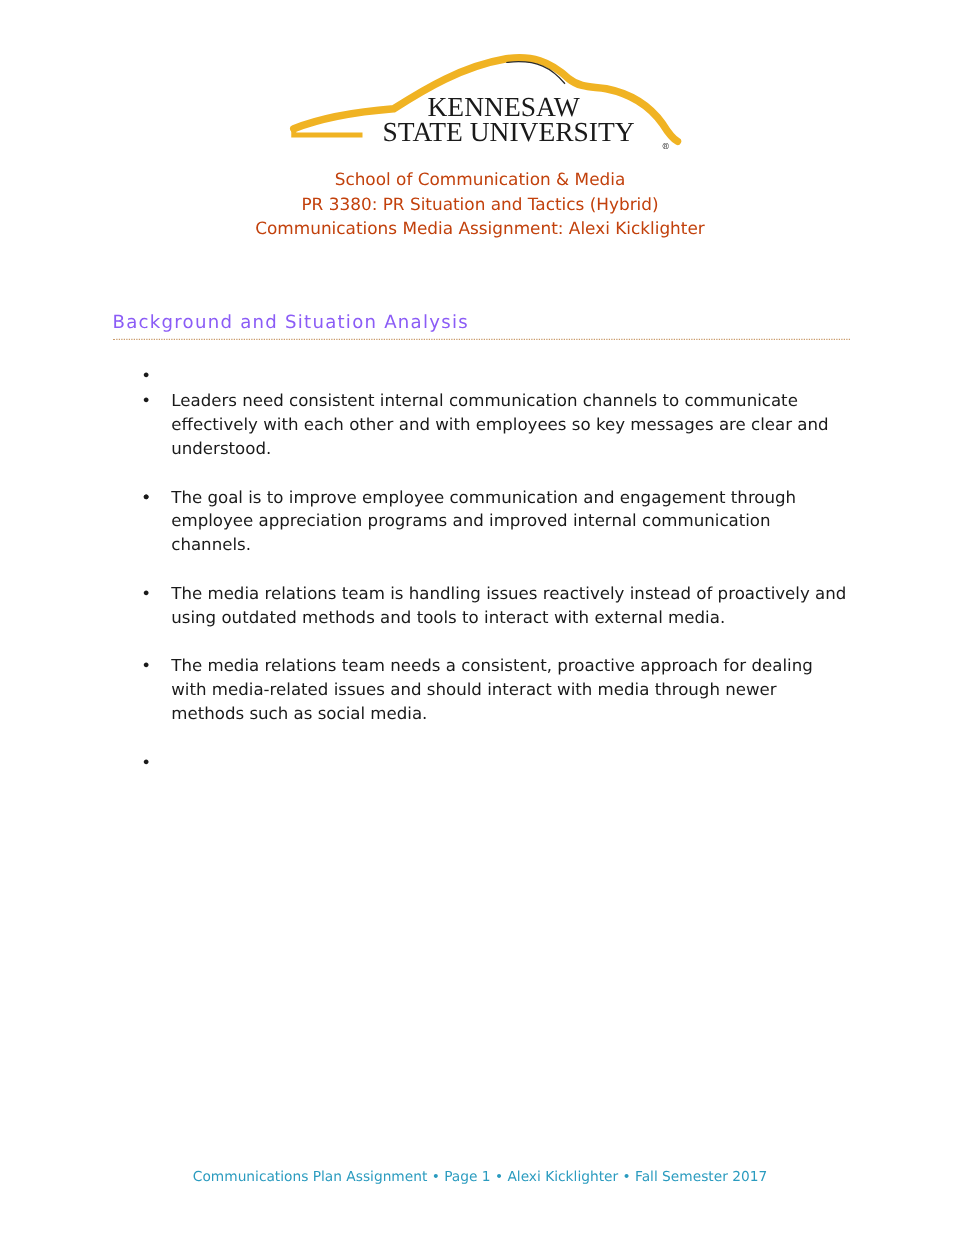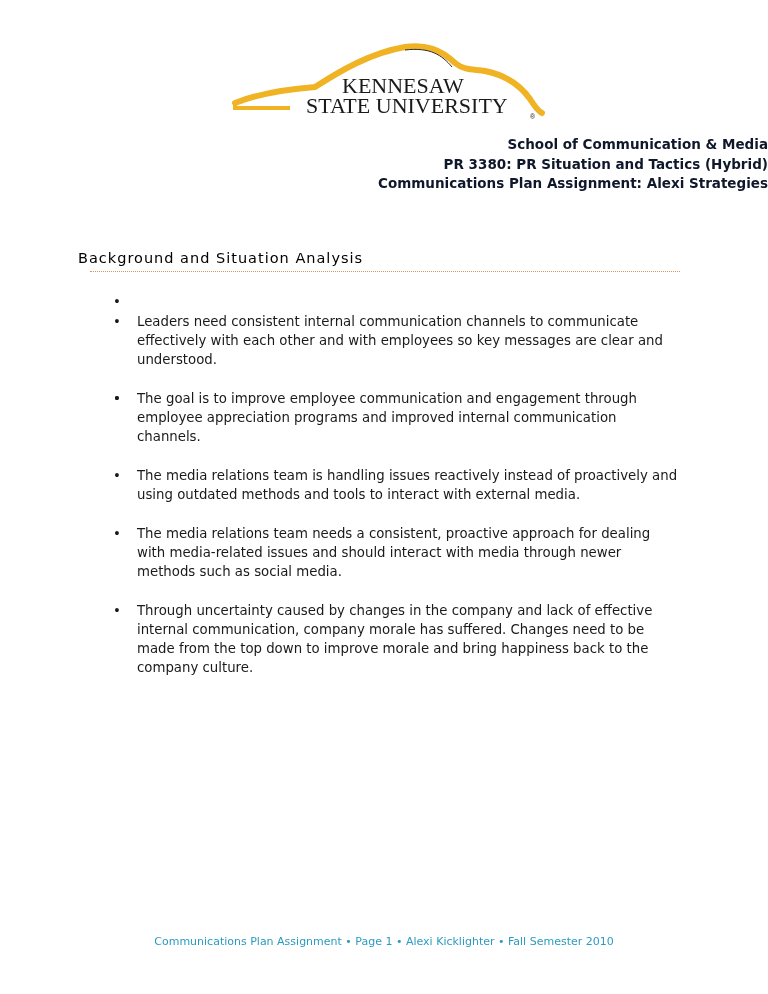--- a/index.html
+++ b/index.html
@@ -1,19 +1,19 @@
 <!DOCTYPE html>
 <html><head>
 <meta charset="utf-8">
 <style>
   html, body { margin: 0; padding: 0; background: #ffffff; }
   body { width: 768px; height: 994px; position: relative; overflow: hidden; font-family: "DejaVu Sans", sans-serif; }
   .logo { position: absolute; left: 230px; top: 41px; width: 320px; height: 82px; }
-  .header { position: absolute; left: 0; top: 135px; width: 768px; text-align: right; color: #0f172a; font-weight: bold; font-size: 13.5px; line-height: 19.5px; }
-  .section-title { position: absolute; left: 78px; top: 250px; color: #000000; font-size: 14.5px; letter-spacing: 1px; }
+  .header { position: absolute; left: 0; top: 135px; width: 768px; text-align: center; color: #c2410c; font-weight: normal; font-size: 13.5px; line-height: 19.5px; }
+  .section-title { position: absolute; left: 90px; top: 250px; color: #8b5cf6; font-size: 14.5px; letter-spacing: 1px; }
   .rule { position: absolute; left: 90px; top: 271px; width: 590px; border-top: 1px dotted #c99a6a; }
   .bullets { position: absolute; left: 90px; top: 292px; width: 590px; margin: 0; padding: 0; list-style: none; }
   .bullet { position: relative; padding-left: 47px; color: #1a1a1a; font-size: 13.3px; line-height: 19.2px; margin-bottom: 19.5px; }
   .bullet .dot { position: absolute; left: 23px; top: 0; }
   .footer { position: absolute; left: 0; top: 935px; width: 768px; text-align: center; color: #2a9bbf; font-size: 11px; }
 </style>
 </head>
 <body>
 
 <div class="logo">
@@ -23,29 +23,29 @@
     <path d="M175,9 C200,6 212,14 222,26" fill="none" stroke="#2b2b2b" stroke-width="1"></path>
     <text x="112" y="52" font-family="Liberation Serif, serif" font-size="22" fill="#1a1a1a">KENNESAW</text>
     <text x="76" y="72" font-family="Liberation Serif, serif" font-size="22" fill="#1a1a1a">STATE UNIVERSITY</text>
     <text x="300" y="78" font-family="Liberation Sans, sans-serif" font-size="7" fill="#1a1a1a">®</text>
   </svg>
 </div>
 
 <div class="header">
   <div>School of Communication &amp; Media</div>
   <div>PR 3380: PR Situation and Tactics (Hybrid)</div>
-  <div>Communications Plan Assignment: Alexi Strategies</div>
+  <div>Communications Media Assignment: Alexi Kicklighter</div>
 </div>
 
 <div class="section-title">Background and Situation Analysis</div>
 <div class="rule"></div>
 
 <ul class="bullets">
   <li class="bullet"><span class="dot">•</span></li>
   <li class="bullet"><span class="dot">•</span><span>Leaders need consistent internal communication channels to communicate effectively with each other and with employees so key messages are clear and understood.</span></li>
   <li class="bullet"><span class="dot">•</span></li>
   <li class="bullet"><span class="dot">•</span><span>The goal is to improve employee communication and engagement through employee appreciation programs and improved internal communication channels.</span></li>
   <li class="bullet"><span class="dot">•</span><span>The media relations team is handling issues reactively instead of proactively and using outdated methods and tools to interact with external media.</span></li>
   <li class="bullet"><span class="dot">•</span><span>The media relations team needs a consistent, proactive approach for dealing with media-related issues and should interact with media through newer methods such as social media.</span></li>
-  <li class="bullet"><span class="dot">•</span><span>Through uncertainty caused by changes in the company and lack of effective internal communication, company morale has suffered. Changes need to be made from the top down to improve morale and bring happiness back to the company culture.</span></li>
+  <li class="bullet"><span class="dot">•</span></li>
 </ul>
 
-<div class="footer">Communications Plan Assignment • Page 1 • Alexi Kicklighter • Fall Semester 2010</div>
+<div class="footer">Communications Plan Assignment • Page 1 • Alexi Kicklighter • Fall Semester 2017</div>
 
 </body></html>

